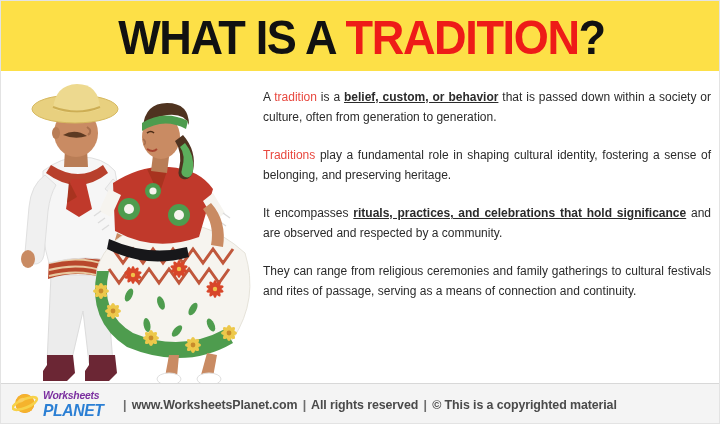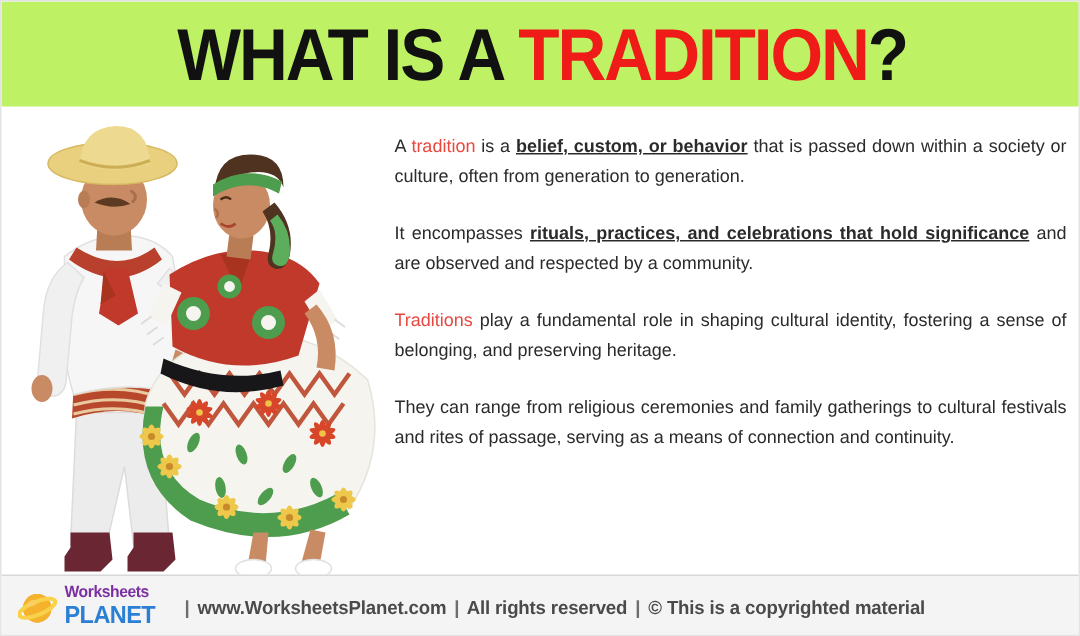--- a/index.html
+++ b/index.html
@@ -15,21 +15,21 @@
     width:720px;height:424px;
     background:#ffffff;
     box-sizing:border-box;
     border:1px solid #e3e3e3;
     overflow:hidden;
   }
 
   
   .header{
     position:absolute;left:0;top:0;width:720px;height:70px;
-    background:#bef264;
+    background:#fde047;
     display:flex;align-items:center;justify-content:center;
     overflow:hidden;
   }
   .title{
     font-family:"Liberation Sans","DejaVu Sans",sans-serif;
     font-weight:bold;
     font-size:49px;
     letter-spacing:-1.5px;
     line-height:1;
     white-space:nowrap;
@@ -66,21 +66,21 @@
     position:absolute;left:0;top:382px;width:720px;height:1px;
     background:#d8d8d8;
   }
   .footer{
     position:absolute;left:0;top:383px;width:720px;height:41px;
     background:#f4f4f4;
     display:flex;align-items:center;
     overflow:hidden;
   }
   .logo{
-    display:flex;align-items:flex-end;margin-left:11px;flex:0 0 auto;
+    display:flex;align-items:flex-start;margin-left:11px;flex:0 0 auto;font-style:italic;
   }
   .planet{
     width:27px;height:27px;flex:0 0 auto;margin-right:4px;
   }
   .logotext{
     display:flex;flex-direction:column;line-height:1;
     transform:scaleX(0.95);transform-origin:left center;
   }
   .logo-ws{
     font-size:11px;font-weight:bold;color:#7b2fa0;letter-spacing:-0.3px;
@@ -276,23 +276,23 @@
 
       <path d="M146 70 q4 -3 7 0" stroke="#4b2c16" stroke-width="1.6" fill="none"></path>
       <path d="M142 76 q4 3 1 6" stroke="#a86f4c" stroke-width="1.6" fill="none"></path>
       <path d="M146 86 q6 4 10 0" stroke="#a8442f" stroke-width="1.8" fill="none"></path>
     </svg>
   </div>
 
   <div class="textcol">
     <p><span>A </span><span class="red-word">tradition</span><span> is a </span><span class="bu">belief, custom, or behavior</span><span> that is passed down within a society or culture, often from generation to generation.</span></p>
 
+    <p><span class="red-word">Traditions</span><span> play a fundamental role in shaping cultural identity, fostering a sense of belonging, and preserving heritage.</span></p>
+
     <p><span>It encompasses </span><span class="bu">rituals, practices, and celebrations that hold significance</span><span> and are observed and respected by a community.</span></p>
-
-    <p><span class="red-word">Traditions</span><span> play a fundamental role in shaping cultural identity, fostering a sense of belonging, and preserving heritage.</span></p>
 
     <p><span>They can range from religious ceremonies and family gatherings to cultural festivals and rites of passage, serving as a means of connection and continuity.</span></p>
   </div>
 
   <div class="footrule"></div>
   <div class="footer">
     <div class="logo">
       <svg class="planet" viewBox="0 0 40 40">
         <circle cx="19" cy="20" r="14" fill="#f0922b"></circle>
         <path d="M19 6 a14 14 0 0 1 0 28 a14 14 0 0 1 0 -28" fill="#f5b32d"></path>

